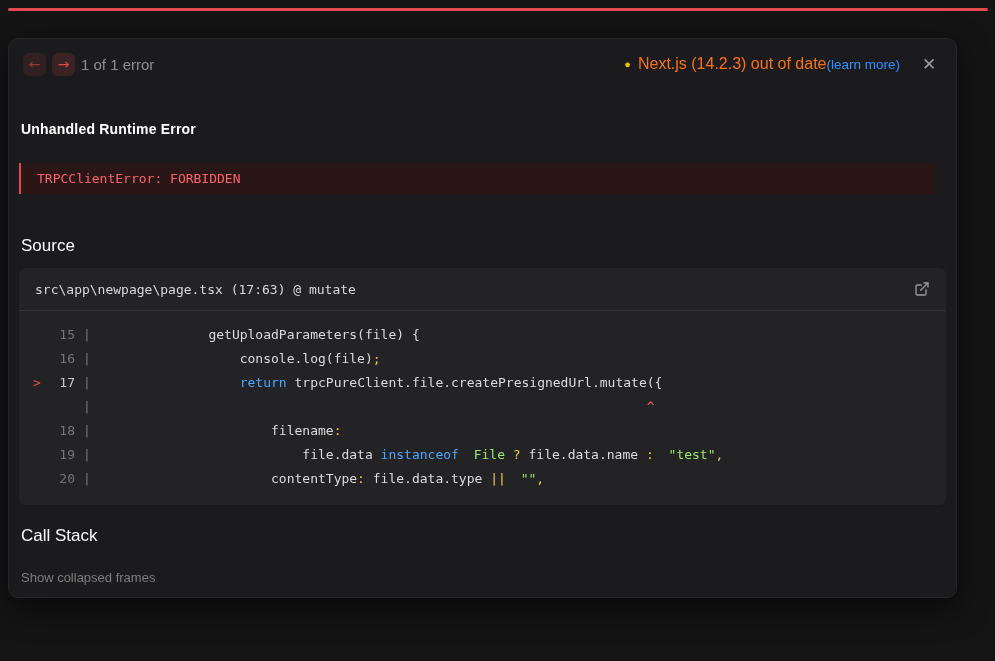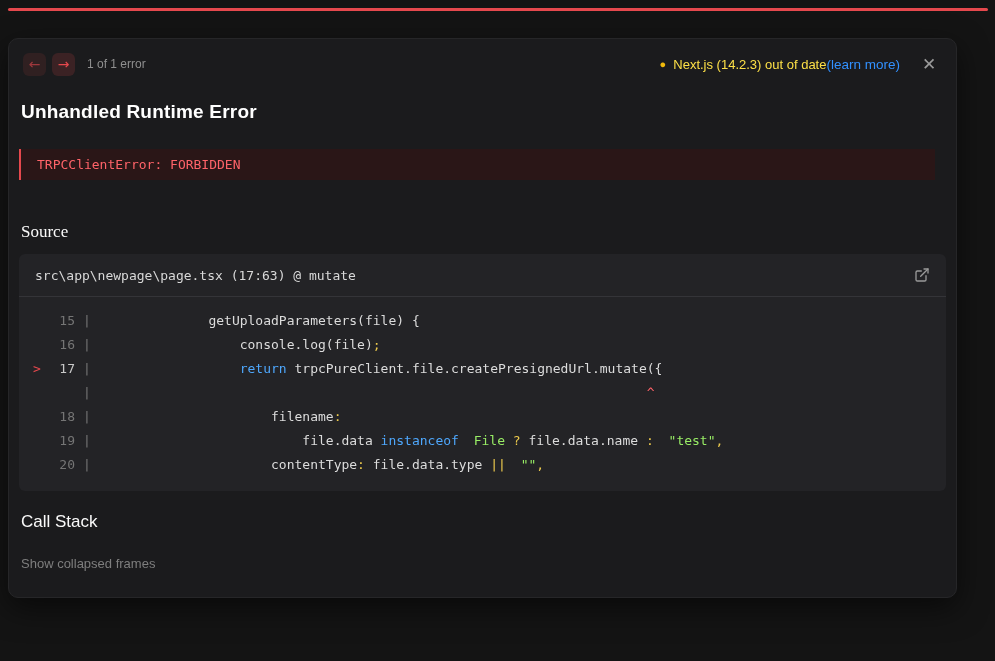--- a/index.html
+++ b/index.html
@@ -21,39 +21,39 @@
     padding:10px 6px;
   }
   .dlg-header { display:flex; align-items:center; padding:2px 8px 0 8px; height:28px; }
   .nav-btn {
     width:23px; height:23px; border-radius:6px; border:none; cursor:pointer;
     background:rgba(229,72,77,.16); color:var(--accent-red,#e5484d);
     font-size:14px; line-height:1; display:flex; align-items:center; justify-content:center;
     margin-right:6px; font-family:"DejaVu Sans", sans-serif;
   }
   .nav-btn.prev { opacity:.65; }
-  .err-count { color:#8f8f8f; font-size:12px; margin-left:6px; }
+  .err-count { color:#8f8f8f; font-size:15px; }
   .spacer { flex:1; }
   .dot { color:var(--warning-yellow,#f0b90b); font-size:11px; margin-right:7px; }
-  .stale-text { color:#fde047; font-size:13px; }
+  .stale-text { color:#f97316; font-size:16px; }
   .stale-link { color:var(--link-blue,#3291ff); font-size:13.5px; text-decoration:none; cursor:pointer; }
   .close-btn {
     background:none; border:none; color:#9a9a9a; cursor:pointer;
     font-size:17px; width:26px; height:24px; margin-left:16px; line-height:1;
   }
-  h1.title { color:#ffffff; font-size:19px; font-weight:700; margin:24px 6px 0 6px; letter-spacing:.2px; }
+  h1.title { color:#ffffff; font-size:14px; font-weight:700; margin:44px 6px 0 6px; letter-spacing:.2px; }
   .banner {
     margin:26px 15px 0 4px; background:#2a1617;
     border-left:2px solid var(--accent-red,#e5484d);
     padding:8px 16px;
     font-family:"DejaVu Sans Mono", monospace; font-size:13px;
     color:var(--error-text,#ff6369);
   }
   h2.section-heading { color:#fafafa; font-size:17px; font-weight:400; }
-  h2.source { margin:42px 6px 0 6px;font-family:Liberation Serif, serif; }
+  h2.source { margin:42px 6px 0 6px; }
   .frame { margin:12px 4px 0 4px; background:#232326; border-radius:6px; overflow:hidden; }
   .cf-header { display:flex; align-items:center; padding:13px 16px; border-bottom:1px solid #343438; }
   .cf-file { font-family:"DejaVu Sans Mono", monospace; font-size:13px; color:#d8d8d8; flex:1; }
   .ext-btn { background:none; border:none; cursor:pointer; display:flex; align-items:center; padding:0; }
   .cf-body { padding:12px 0 14px 0; font-family:"DejaVu Sans Mono", monospace; font-size:13px; line-height:24px; }
   .cf-line { display:flex; white-space:pre; padding-left:14px; }
   .cf-marker { width:22px; color:var(--accent-red,#e5484d); }
   .cf-num { width:20px; text-align:right; color:#757575; }
   .cf-line.hl .cf-num { color:#c9c9c9; }
   .cf-pipe { color:#757575; margin:0 8px; }

